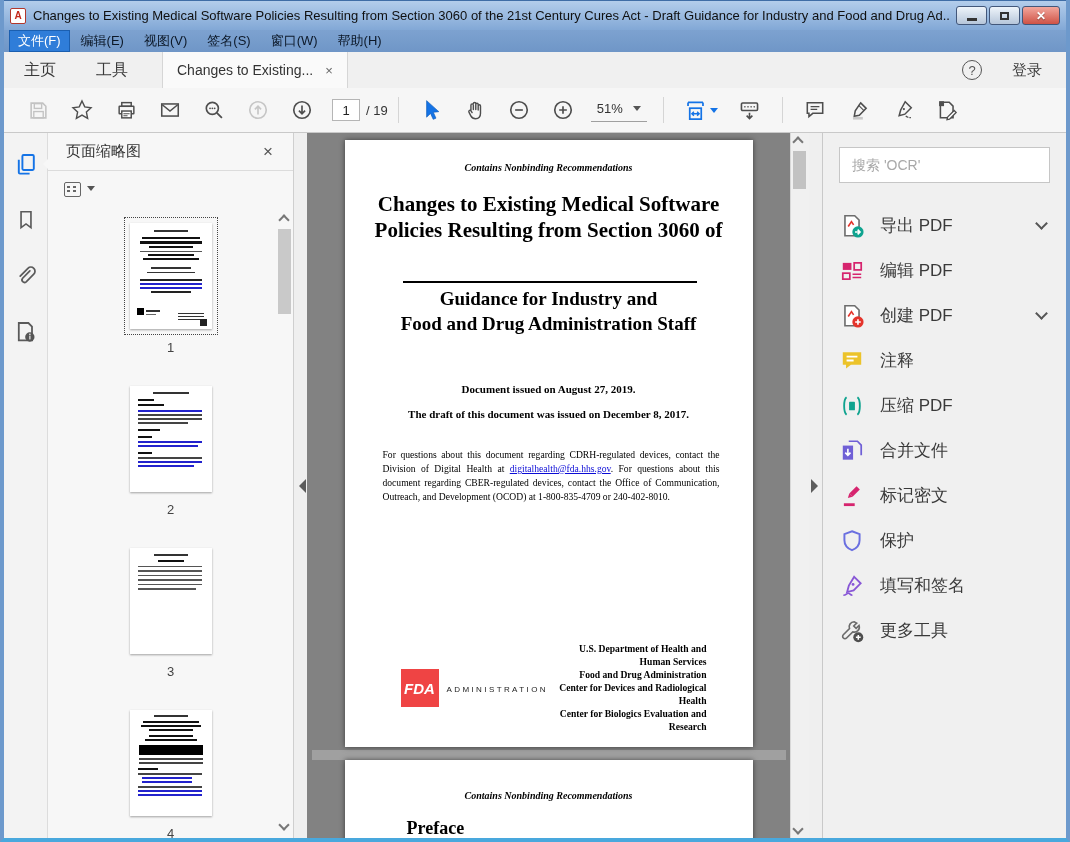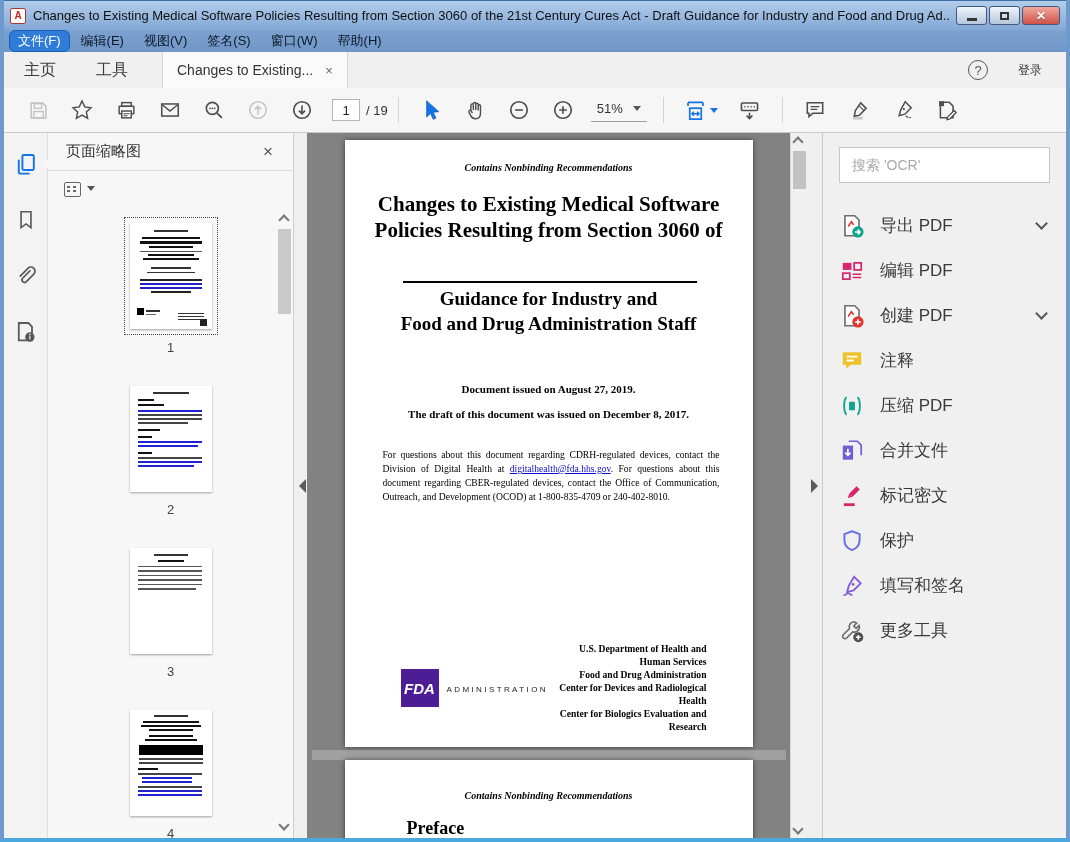--- a/index.html
+++ b/index.html
@@ -19,33 +19,33 @@
   .wbtn { width:31px; height:19px; border:1px solid #42577a; border-radius:3px;
     background:linear-gradient(#eef4fa,#b6c6da); display:flex; align-items:center; justify-content:center; }
   .wbtn .minbar { width:10px; height:3px; background:#333; margin-top:7px; }
   .wbtn .maxbox { width:9px; height:8px; border:2px solid #333; }
   .wbtn.close { width:38px; background:linear-gradient(#f2a79d,#cf5245); color:#fff;
     font-weight:bold; font-size:12px; text-shadow:0 1px 1px rgba(0,0,0,.4); }
 
   
   .menubar { height:22px; flex:0 0 auto; background:linear-gradient(#7da2d0,#6f96c7);
     display:flex; align-items:center; padding-left:5px; font-size:13px; color:#0c1828; }
-  .menu-item { padding:2px 9px; margin-right:2px; border-radius:6px; cursor:default; }
+  .menu-item { padding:2px 9px; margin-right:2px; border-radius:0; cursor:default; }
   .menu-item.active { background:#2f7dd9; color:#fff; border:1px solid #1b5fb0; padding:1px 8px; }
 
   
   .tabbar { height:36px; flex:0 0 auto; background:#f0f0f0; display:flex; align-items:center; }
   .tab { font-size:16px; color:#3a3a3a; padding:0 20px; height:36px; line-height:36px; }
   .doc-tab { height:36px; background:#fafafa; border-left:1px solid #d6d6d6; border-right:1px solid #d6d6d6;
     display:flex; align-items:center; gap:12px; padding:0 14px; margin-left:14px; font-size:14px; color:#333; }
   .doc-tab .x { color:#666; font-size:13px; }
   .tab-right { margin-left:auto; display:flex; align-items:center; gap:30px; padding-right:24px; }
   .help-circle { width:20px; height:20px; border:1.6px solid #555; border-radius:50%;
     display:flex; align-items:center; justify-content:center; font-size:13px; color:#555; }
-  .signin { font-size:12px; color:#3a3a3a; }
+  .signin { font-size:15px; color:#3a3a3a; }
 
   
   .toolbar { height:45px; flex:0 0 auto; background:#f6f6f6; border-bottom:1px solid #c9c9c9;
     display:flex; align-items:center; padding:0 12px; }
   .tbtn { width:36px; height:32px; background:none; border:none; display:flex;
     align-items:center; justify-content:center; margin:0 4px; padding:0; }
   .sep { width:1px; height:26px; background:#d5d5d5; margin:0 10px; }
   .pageinput { width:28px; height:22px; border:1px solid #b5b5b5; background:#fff;
     text-align:center; font-size:13px; color:#222; margin:0 6px 0 8px; }
   .pagecount { font-size:13px; color:#333; }
@@ -105,21 +105,21 @@
     font-size:21px; font-weight:bold; line-height:1.23; }
   .rule { position:absolute; top:141px; left:58px; right:56px; border-top:2px solid #000; }
   .subtitle { position:absolute; top:147px; left:0; right:0; text-align:center;
     font-size:19px; font-weight:bold; line-height:1.3; }
   .issued { position:absolute; top:243px; left:0; right:0; text-align:center; font-size:11px; font-weight:bold; }
   .draftline { position:absolute; top:268px; left:0; right:0; text-align:center; font-size:11px; font-weight:bold; }
   .contact { position:absolute; top:308px; left:38px; right:33px; font-size:9.6px;
     line-height:1.45; text-align:justify; }
   .contact a { color:#0b0bd6; text-decoration:underline; }
   .fda-row { position:absolute; top:503px; left:56px; right:46px; display:flex; align-items:center; }
-  .fda-box { width:38px; height:38px; background:#4c1d95; color:#fff; display:flex; align-items:center;
+  .fda-box { width:38px; height:38px; background:#ef4444; color:#fff; display:flex; align-items:center;
     justify-content:center; font-size:15px; font-weight:bold; font-style:italic; font-family:"Liberation Sans",sans-serif; flex:0 0 auto; }
   .fda-words { margin-left:8px; font-family:"Liberation Sans",sans-serif; }
   .fda-l1 { font-size:15px; font-weight:bold; color:#000; letter-spacing:.3px; }
   .fda-l2 { font-size:8px; letter-spacing:2.4px; color:#222; margin-top:2px; }
   .agency { margin-left:auto; text-align:right; font-size:9.6px; font-weight:bold; line-height:1.35; }
   .preface { position:absolute; top:58px; left:62px; font-size:18px; font-weight:bold; }
   .doc-scroll { position:absolute; right:0; top:0; bottom:0; width:19px; background:#f0f0f0; border-left:1px solid #d8d8d8; }
   .doc-sthumb { position:absolute; top:18px; left:2px; width:13px; height:38px; background:#c2c2c2; }
   .ds-up { position:absolute; top:2px; left:3px; }
   .ds-down { position:absolute; bottom:2px; left:3px; }

